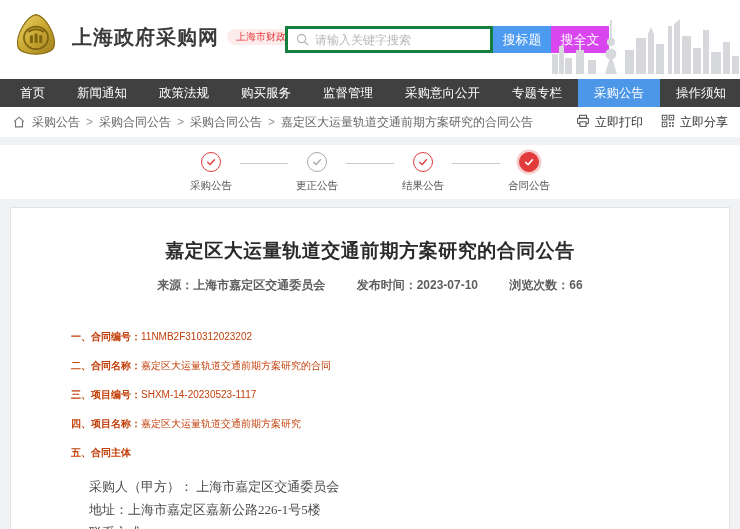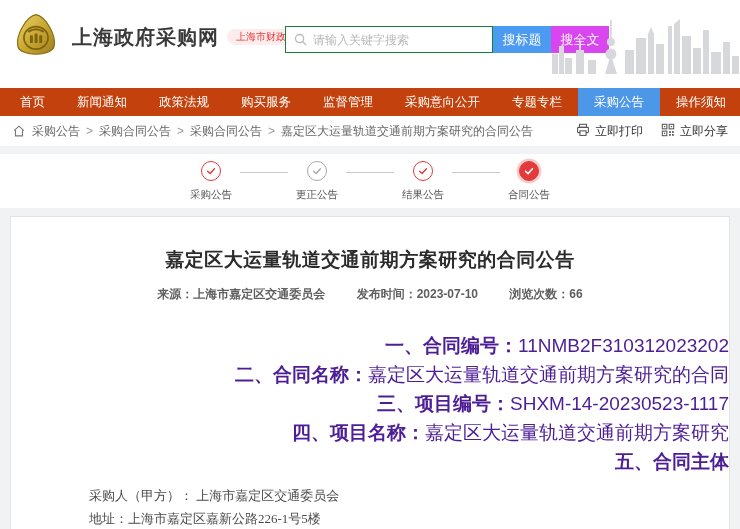--- a/index.html
+++ b/index.html
@@ -1,42 +1,42 @@
 <!DOCTYPE html>
 <html><head>
 <meta charset="utf-8">
 <style>
   * { margin:0; padding:0; box-sizing:border-box; }
   html,body { width:740px; height:529px; overflow:hidden; background:#f1f2f4;
     font-family:"Liberation Sans","DejaVu Sans",sans-serif; }
 
   
-  .top-header { position:relative; height:88px; background:#ffffff; }
+  .top-header { position:relative; height:79px; background:#ffffff; }
   .brand { position:absolute; left:10px; top:12px; display:flex; align-items:center; }
   .brand-logo { width:52px; height:50px; margin-right:10px; }
   .brand-text .row1 { display:flex; align-items:center; }
   .site-name { font-size:20px; font-weight:bold; color:#3a3a3a; letter-spacing:1px; }
   .site-badge { margin-left:8px; font-size:10px; color:#e4393c; background:#fdecec;
     border-radius:9px; padding:2px 9px; line-height:12px; }
   .site-subtitle { font-size:17px; font-weight:bold; color:#3a3a3a; letter-spacing:1px; margin-top:3px; }
 
   .search-wrap { position:absolute; left:285px; top:26px; display:flex; height:27px; }
-  .search-box { display:flex; align-items:center; width:208px; border:1px solid #15803d;
+  .search-box { display:flex; align-items:center; width:208px; border:3px solid #15803d;
     background:#fff; padding:0 8px; }
   .search-box svg { flex:0 0 auto; margin-right:6px; }
   .search-input { border:none; outline:none; width:100%; font-size:12px; color:#333; background:transparent; }
   .search-input::placeholder { color:#b8b8b8; }
   .btn-search { border:none; color:#fff; font-size:13px; width:58px; cursor:pointer; }
   .btn-title { background:#4d9bf0; }
   .btn-full  { background:#d946ef; }
 
   .skyline { position:absolute; right:0; top:16px; width:190px; height:58px; }
 
   
-  .main-nav { display:flex; height:28px; background:#c2410c; align-items:stretch; padding-left:4px; }
+  .main-nav { display:flex; height:28px; background:#404040; align-items:stretch; padding-left:4px; }
   .nav-item { display:flex; align-items:center; padding:0 16px; color:#fff; font-size:12.5px;
     cursor:pointer; white-space:nowrap; }
   .nav-item.active { background:#4d97e8; }
 
   
   .crumb-row { height:30px; background:#fff; display:flex; align-items:center; padding:0 12px;
     font-size:12px; color:#666; }
   .crumb-row .home-ic { margin-right:6px; display:flex; }
   .crumb { cursor:pointer; }
   .crumb-sep { margin:0 6px; color:#999; }
@@ -58,21 +58,21 @@
     box-shadow:0 0 0 2.5px #f6cdcd; }
   .step-label { margin-top:7px; font-size:10.5px; color:#555; white-space:nowrap; }
   .step-line { width:48px; height:1px; background:#c9c9c9; margin-top:11px; }
 
   
   .content-card { margin:0 10px; background:#fff; border:1px solid #e3e3e3; height:340px; padding-top:30px; }
   .article-title { text-align:center; font-size:19px; font-weight:bold; color:#2b2b2b; letter-spacing:0.5px; }
   .article-meta { margin-top:13px; text-align:center; font-size:12px; color:#5f5f5f;font-weight:bold; }
   .article-meta .meta-part { margin:0 14px; }
   .article-body { margin-top:36px; padding-left:60px; }
-  .item { font-size:19px; color:#4c1d95; margin-bottom:15px; line-height:14px;text-align:right; }
+  .item { font-size:10px; color:#c2410c; margin-bottom:15px; line-height:14px; }
   .item-label { font-weight:bold; }
   .item-value { font-weight:normal; }
   .sub-list { margin-top:6px; padding-left:18px; }
   .sub-item { font-family:"Liberation Serif","DejaVu Serif",serif; font-size:13px; color:#4a4a4a;
     line-height:23px; }
 </style>
 </head>
 <body>
 
 <header class="top-header">

